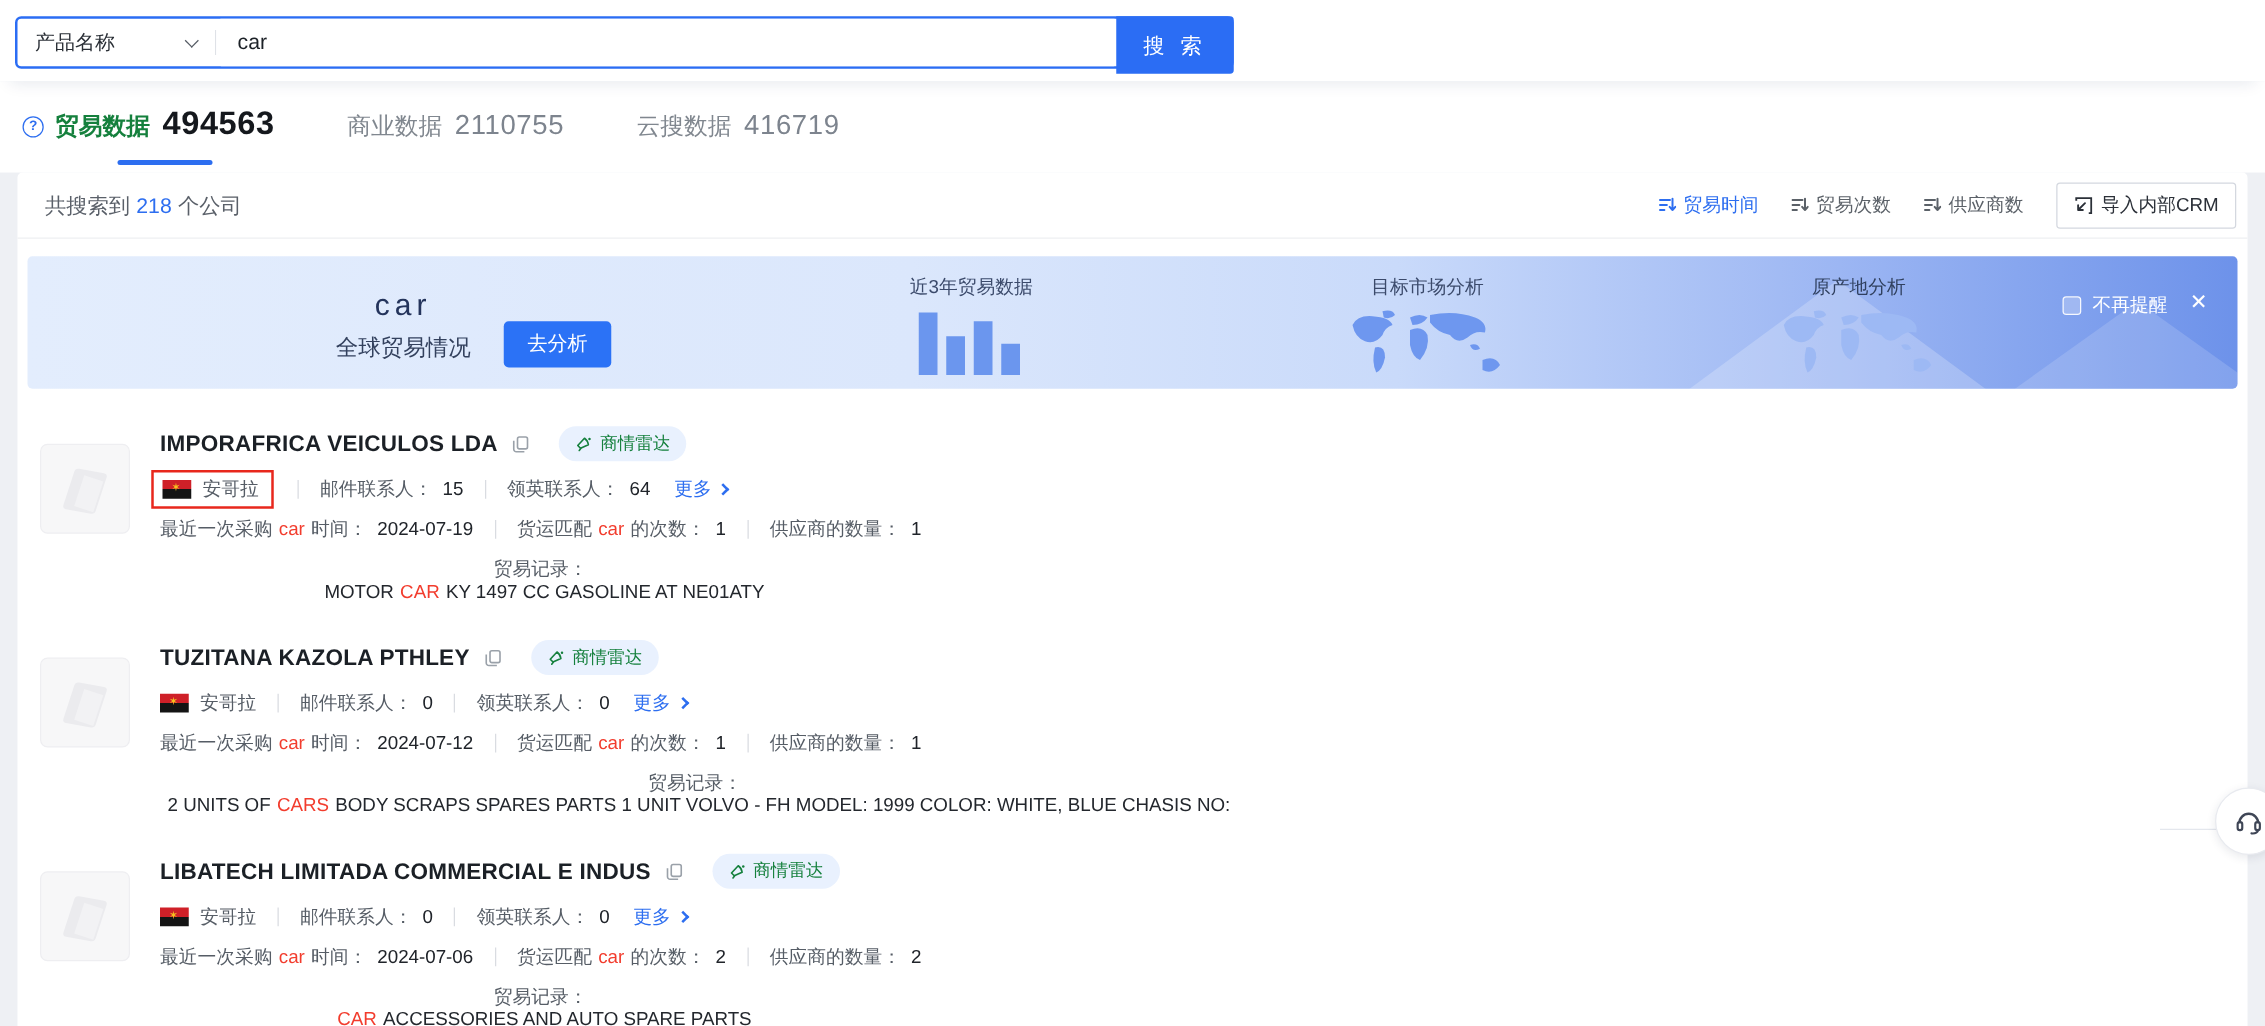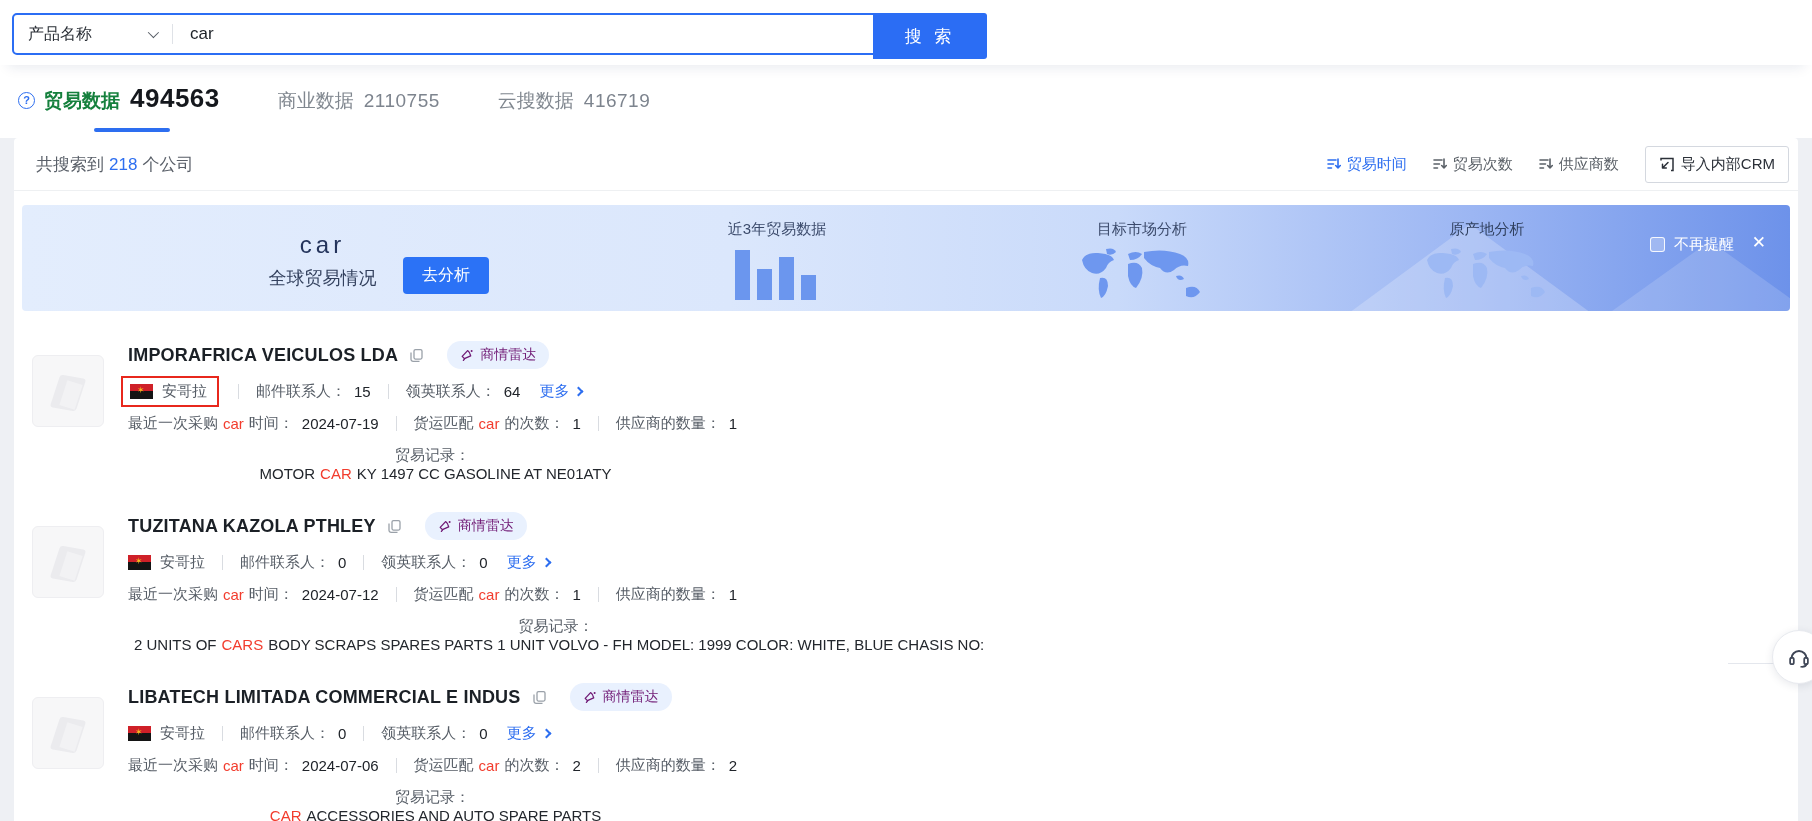--- a/index.html
+++ b/index.html
@@ -13,34 +13,34 @@
                box-shadow:0 10px 12px -8px rgba(20,40,90,.10); }
   .search-box { display:flex; align-items:stretch; width:975px; height:42px;
                 border:2px solid #2b6df4; border-radius:5px; background:#fff; position:relative; }
   .search-cat { width:158px; display:flex; align-items:center; justify-content:space-between;
                 padding:0 16px 0 14px; color:#2a2f36; font-size:16px; cursor:pointer; }
   .chev-down { width:8px; height:8px; border-right:1.8px solid #555b64; border-bottom:1.8px solid #555b64;
                transform:rotate(45deg) translateY(-2px); }
   .search-vdiv { width:1px; background:#dfe2e7; margin:9px 0; }
   .search-input { flex:1; border:none; outline:none; font-size:17px; padding:0 17px; color:#1c2127;
                   font-family:inherit; border-radius:4px; }
-  .search-btn { width:114px; background:#2b6df4; color:#fff; border:none; font-size:17px;
+  .search-btn { width:94px; background:#2b6df4; color:#fff; border:none; font-size:17px;
                 letter-spacing:4px; border-radius:0 3px 3px 0; margin:-2px; height:46px; cursor:pointer;
                 font-family:inherit; }
   
   .tabs-row { background:#fff; display:flex; align-items:baseline; gap:58px;
               padding:18px 0 0 18px; height:73px; position:relative; z-index:2; }
   .help-icon { width:17px; height:17px; border:1.5px solid #2d6ef0; border-radius:50%;
                color:#2d6ef0; font-size:11px; font-weight:bold; display:inline-flex;
                align-items:center; justify-content:center; margin-right:9px;
                transform:translateY(-3px); cursor:pointer; }
   .tab { display:inline-flex; align-items:baseline; gap:10px; position:relative;
          padding-bottom:18px; cursor:pointer; }
   .tab .t-label { font-size:19px; color:#80878f; }
-  .tab .t-count { font-size:19px; color:#7d848e; letter-spacing:.5px; }
+  .tab .t-count { font-size:22px; color:#7d848e; letter-spacing:.5px; }
   .tab.active .t-label { color:#15803d; font-weight:bold; }
   .tab.active .t-count { color:#15181d; font-weight:bold; font-size:26px; }
   .tab.active::after { content:""; position:absolute; bottom:0; left:50%; transform:translateX(-50%);
                        width:76px; height:4px; border-radius:2px; background:#2d6ef0; }
   
   .main-card { position:absolute; left:14px; right:14px; top:138px; bottom:-10px;
                background:#fff; border-radius:4px 4px 0 0; }
   .results-header { display:flex; align-items:center; justify-content:space-between;
                     height:52px; padding:0 9px 0 22px; }
   .found { font-size:17px; color:#5a6069; }
@@ -81,21 +81,21 @@
            margin-top:14px; position:relative; overflow:hidden; flex:none; }
   .thumb::before { content:""; position:absolute; left:22px; top:20px; width:26px; height:34px;
                    background:#ebebee; transform:rotate(18deg) skewY(-8deg); border-radius:3px; }
   .thumb::after { content:""; position:absolute; left:30px; top:26px; width:16px; height:26px;
                   background:#f2f2f4; transform:rotate(18deg); }
   .c-body { margin-left:24px; }
   .row { display:flex; align-items:center; font-size:15px; color:#565d66; }
   .row-name { gap:0; }
   .c-name { font-size:18px; font-weight:bold; color:#1b2026; letter-spacing:.2px; cursor:pointer; }
   .copy-icon { margin-left:11px; cursor:pointer; display:inline-flex; }
-  .badge { display:inline-flex; align-items:center; gap:6px; background:#e9f1fe; color:#701a75;
+  .badge { display:inline-flex; align-items:center; gap:6px; background:#e9f1fe; color:#15803d;
            font-size:14px; padding:5px 13px; border-radius:14px; margin-left:23px; cursor:pointer; }
   .row-meta { margin-top:13px; }
   .flag { width:23px; height:15px; display:inline-block; position:relative; flex:none;
           background:linear-gradient(#cf2028 0 50%,#141414 50% 100%); }
   .flag::after { content:"✶"; position:absolute; left:7px; top:1px; font-size:9px; color:#f6c21f; }
   .country-chip { display:inline-flex; align-items:center; gap:9px; }
   .country-chip.boxed { border:2px solid #e8271c; padding:4px 10px 4px 7px; margin:-6px 2px -6px -7px; }
   .sep { width:1px; height:15px; background:#d9dce1; margin:0 17px; flex:none; }
   .val { color:#20242a; margin-left:8px;text-align:center; }
   .more-link { display:inline-flex; align-items:center; gap:6px; color:#2d6ef0; margin-left:19px;

